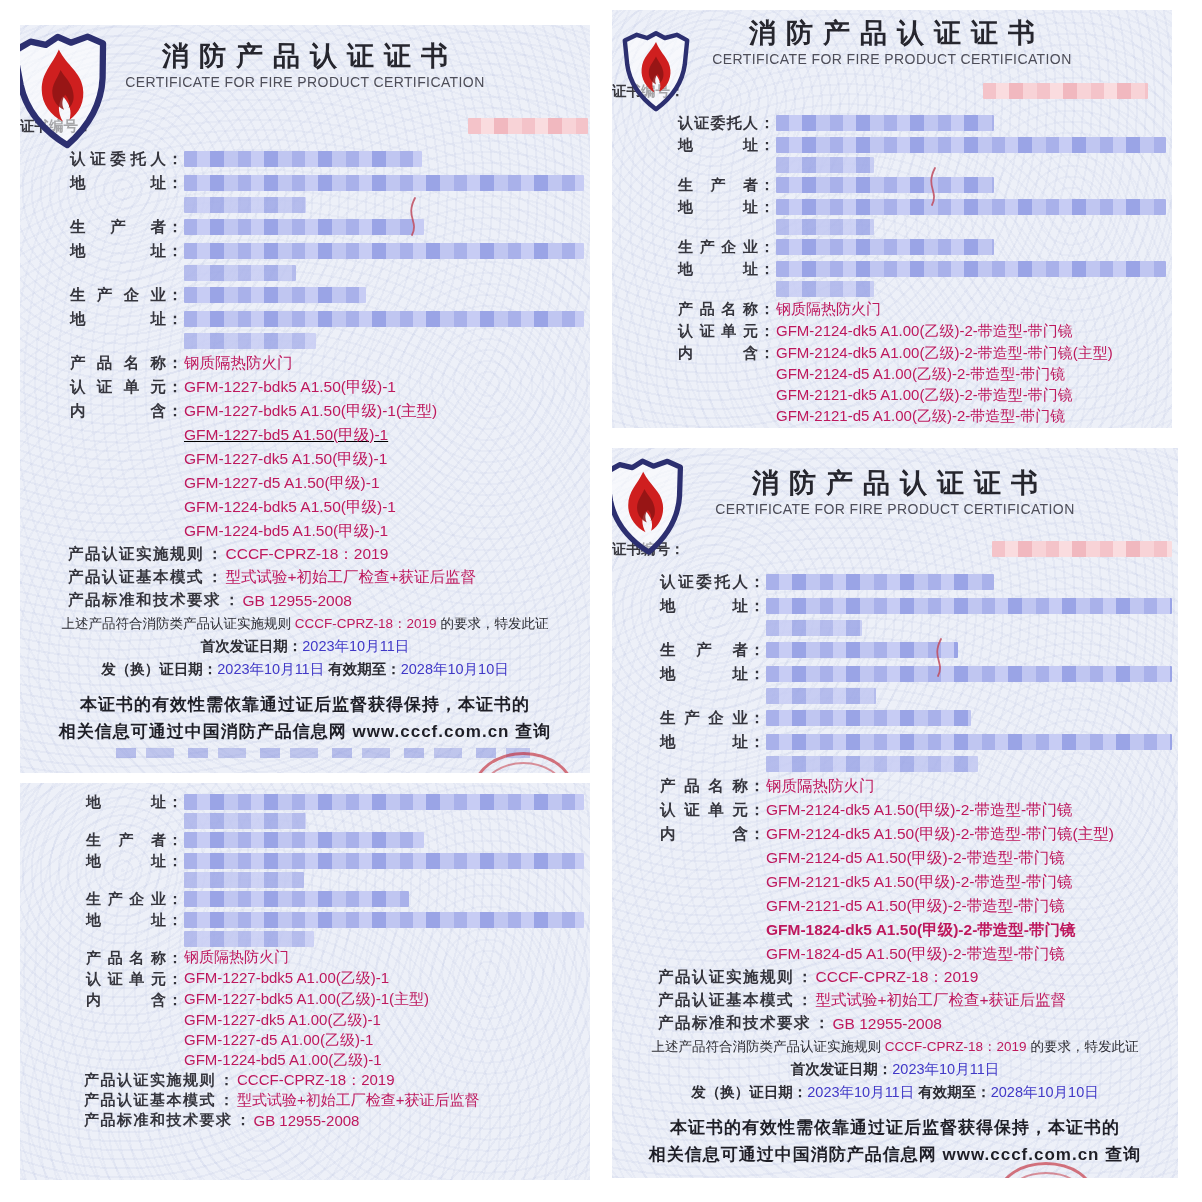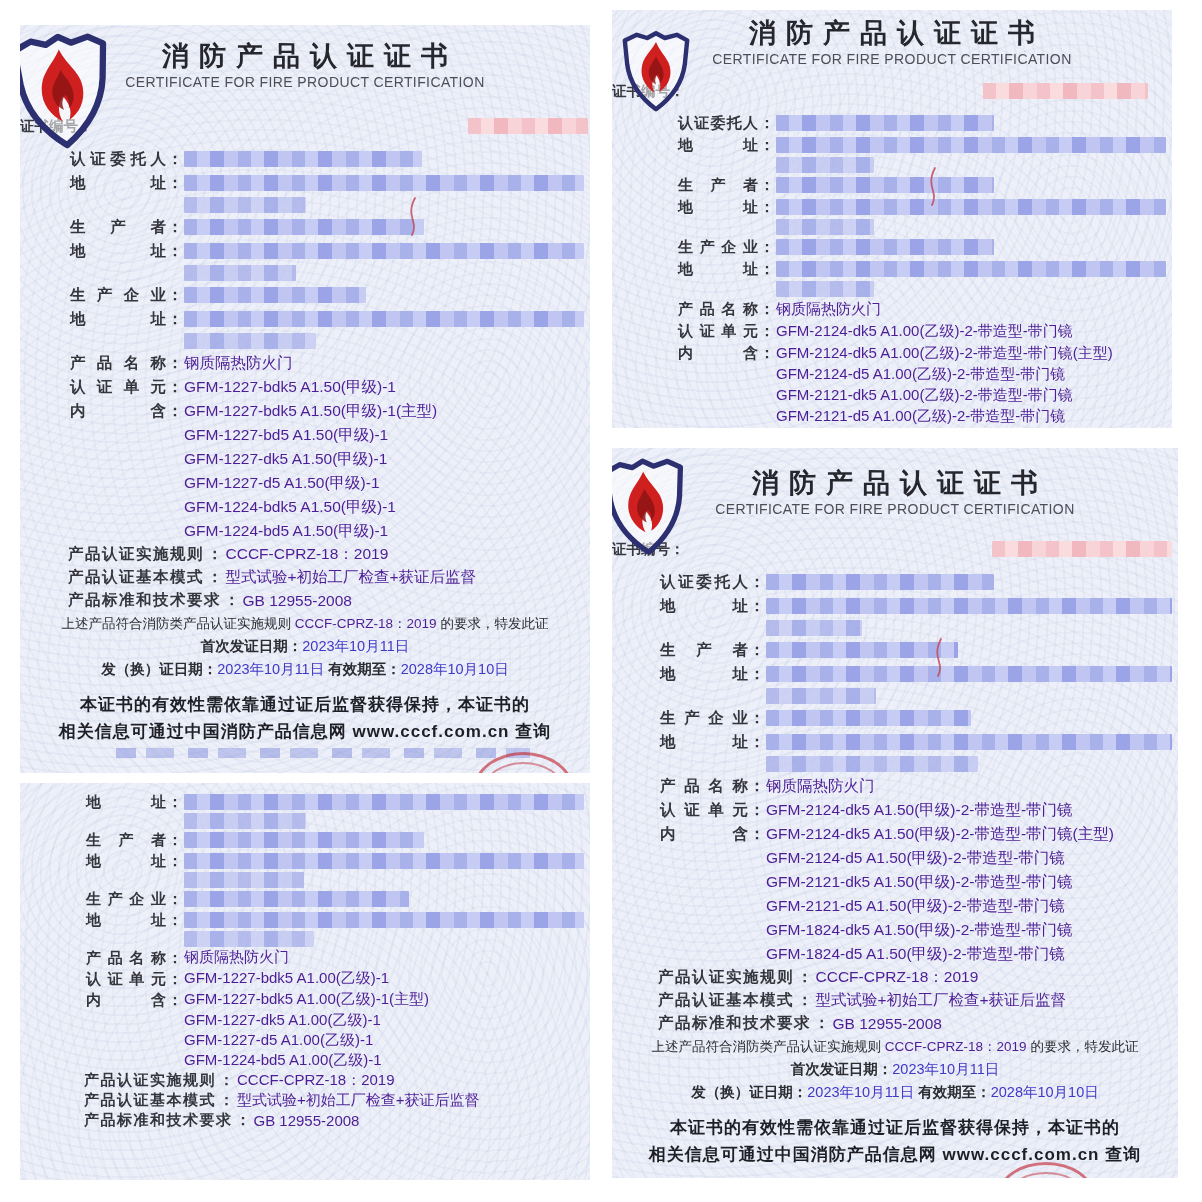--- a/index.html
+++ b/index.html
@@ -21,21 +21,21 @@
   .redact{display:inline-block;height:16px;border-radius:1px;
     background:repeating-linear-gradient(90deg,#a9b1ea 0 13px,#c7ccf4 13px 26px,#9aa4e6 26px 40px,#c0c6f1 40px 54px);}
   .redact.pink{background:repeating-linear-gradient(90deg,#f4c3c9 0 13px,#fadcdf 13px 26px,#f1b8bf 26px 40px,#f8d3d7 40px 54px);}
   .redact.l2{opacity:.82;}
   .rows{position:relative;}
   .row{display:flex;align-items:flex-start;}
   .row-label{text-align:justify;text-align-last:justify;font-weight:600;color:#35353d;}
   .row-colon{font-weight:600;color:#35353d;text-align:center;}
   .row-value{flex:1;min-width:0;display:flex;flex-direction:column;padding-right:6px;}
   .vline{display:flex;align-items:center;}
-  .blue{color:#4c1d95;}
+  .blue{color:#be185d;}
   .rule-line{display:flex;align-items:center;}
   .rule-label{font-weight:600;color:#35353d;letter-spacing:1.5px;white-space:nowrap;}
   .rule-colon{font-weight:600;color:#35353d;padding:0 3px;}
   .rule-value{white-space:nowrap;}
   .statement{text-align:center;color:#2c2c33;white-space:nowrap;font-weight:500;}
   .date-line{text-align:center;white-space:nowrap;}
   .tone-dark{color:#2c2c33;font-weight:600;}
   .tone-blue{color:#4038c7;font-weight:500;}
   .footer-line{text-align:center;font-weight:700;color:#1e1e26;letter-spacing:1px;font-size:17px;line-height:27px;}
   .cut-strip{height:10px;margin:3px 60px 0 96px;opacity:.75;
@@ -144,21 +144,21 @@
             </div>
           </div>
         </div>
         <div class="row">
           <span class="row-label" style="width: 96px; line-height: 24px;">内含</span>
           <span class="row-colon" style="width: 18px; line-height: 24px;">：</span>
           <div class="row-value">
             <div class="vline" style="height: 24px;">
               <span class="blue">GFM-1227-bdk5 A1.50(甲级)-1(主型)</span>
             </div>
-            <div class="vline model" style="height: 24px;">
+            <div class="vline model" style="height: 24px; text-decoration: underline;">
               <span class="blue">GFM-1227-bd5 A1.50(甲级)-1</span>
             </div>
             <div class="vline model" style="height: 24px;">
               <span class="blue">GFM-1227-dk5 A1.50(甲级)-1</span>
             </div>
             <div class="vline model" style="height: 24px;">
               <span class="blue">GFM-1227-d5 A1.50(甲级)-1</span>
             </div>
             <div class="vline model" style="height: 24px;">
               <span class="blue">GFM-1224-bdk5 A1.50(甲级)-1</span>
@@ -534,21 +534,21 @@
             </div>
             <div class="vline model" style="height: 24px;">
               <span class="blue">GFM-2124-d5 A1.50(甲级)-2-带造型-带门镜</span>
             </div>
             <div class="vline model" style="height: 24px; text-align: center;">
               <span class="blue">GFM-2121-dk5 A1.50(甲级)-2-带造型-带门镜</span>
             </div>
             <div class="vline model" style="height: 24px;">
               <span class="blue">GFM-2121-d5 A1.50(甲级)-2-带造型-带门镜</span>
             </div>
-            <div class="vline model" style="height: 24px;">
+            <div class="vline model" style="height: 24px; font-weight: bold;">
               <span class="blue">GFM-1824-dk5 A1.50(甲级)-2-带造型-带门镜</span>
             </div>
             <div class="vline model" style="height: 24px;">
               <span class="blue">GFM-1824-d5 A1.50(甲级)-2-带造型-带门镜</span>
             </div>
           </div>
         </div>
       </div>
       <div class="rules" style="padding-left: 46px; font-size: 15.5px;">
         <div class="rule-line" style="height: 23px;">

